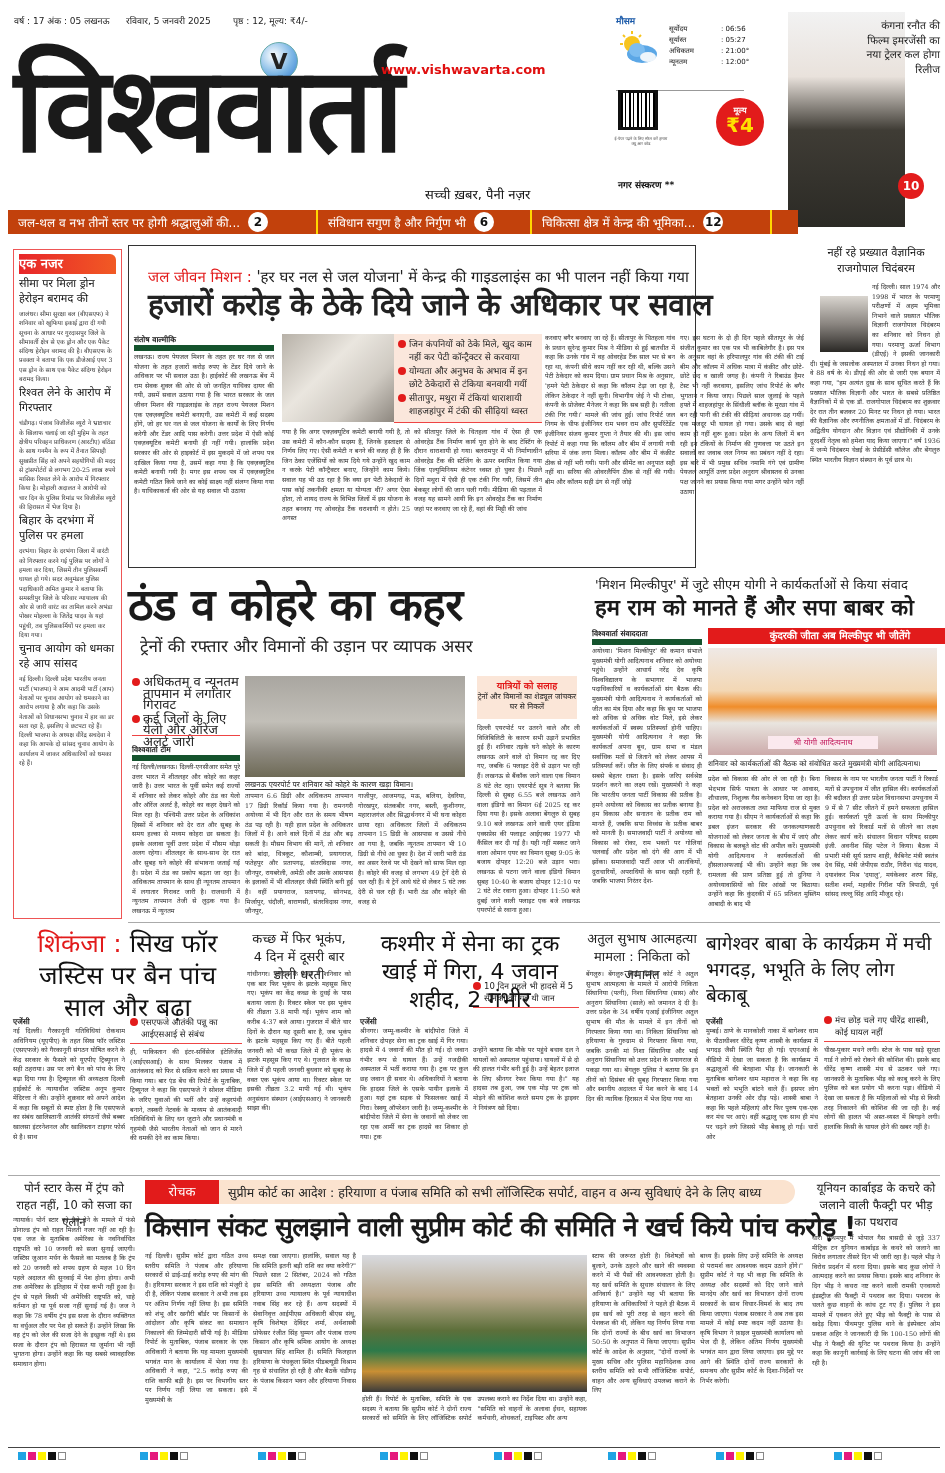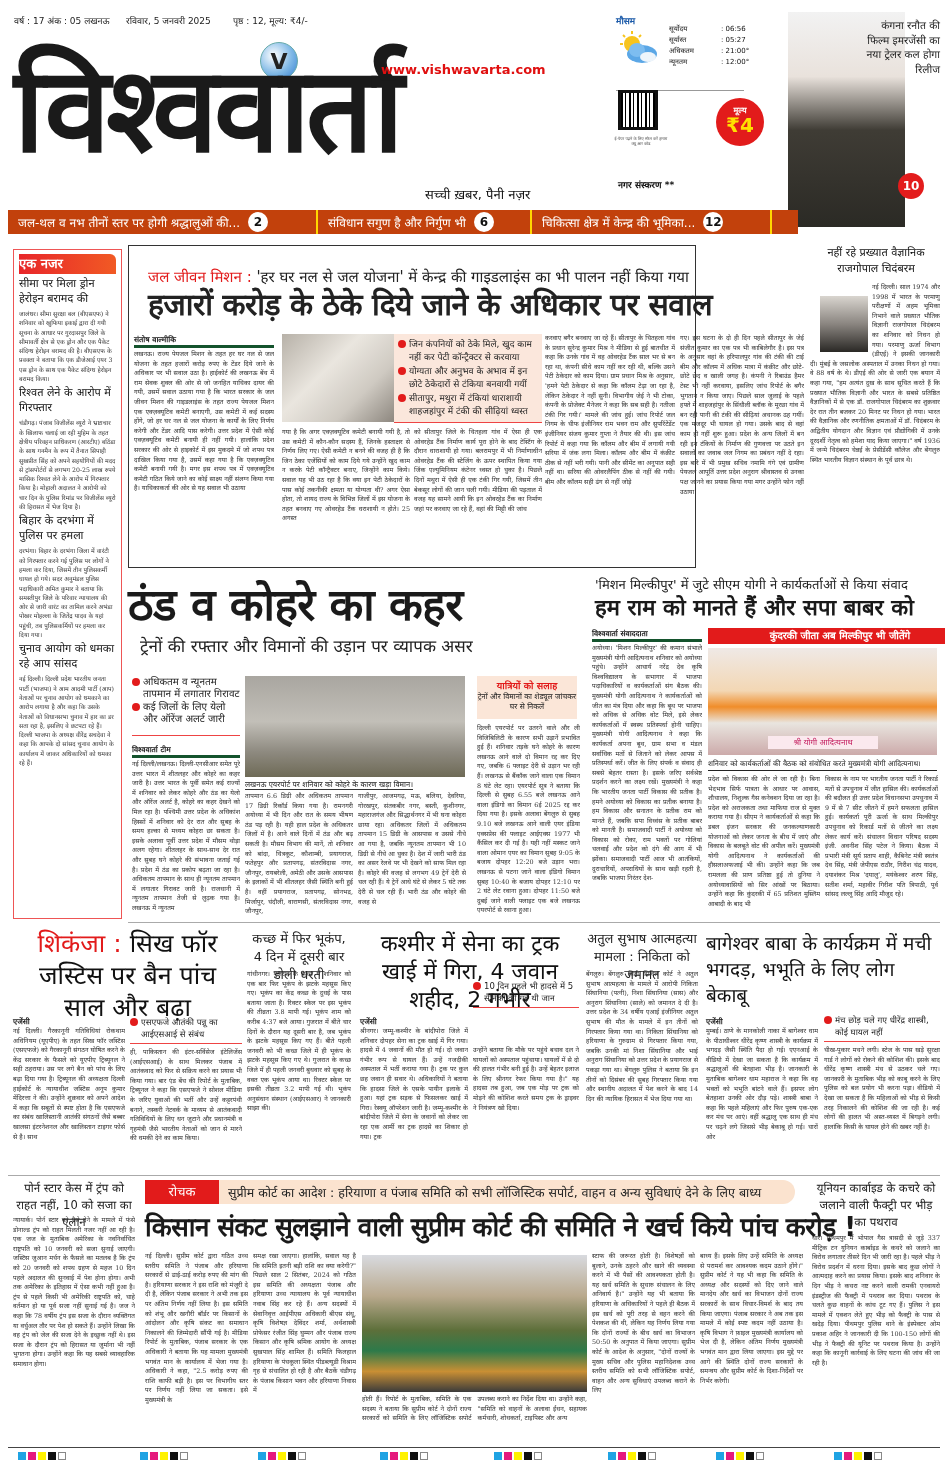--- a/index.html
+++ b/index.html
@@ -32,21 +32,21 @@
 .redbar .it{display:flex;align-items:center;color:#fff;font-size:12px;padding-left:10px;border-right:2px solid #ffd800}
 .redbar .num{display:inline-block;width:20px;height:20px;border-radius:50%;background:#fff;color:#111;font-weight:bold;font-size:12px;text-align:center;line-height:20px;margin-left:8px}
 .eknazar{left:13px;top:249px;width:109px;height:670px;border:1px solid #e55;padding:4px 5px}
 .eknazar .hdr{background:linear-gradient(90deg,#e8262a,#f15a24);color:#fff;font-weight:bold;font-size:13px;text-align:left;height:20px;line-height:20px;border-radius:0 6px 0 0;margin-bottom:2px}
 .eknazar h3{font-size:11px;line-height:15px;font-weight:normal;color:#111;margin-top:2px}
 .eknazar p{font-family:"DejaVu Serif",serif;font-size:6.2px;line-height:9.3px;color:#333;margin-top:3px}
 .leadbox{left:128px;top:245px;width:568px;height:323px;border:1px solid #333}
 .kicker{left:148px;top:266px;font-size:15px;color:#222;white-space:nowrap}
 .kicker b{color:#e21b1b;font-weight:normal}
 .headline1{left:148px;top:283px;font-size:30px;font-weight:bold;color:#222;white-space:nowrap;letter-spacing:-0.5px}
-.byline{font-family:"DejaVu Sans",sans-serif;font-size:7.5px;font-weight:bold;color:#222;border-bottom:3px solid #14532d;padding-bottom:1px}
+.byline{font-family:"DejaVu Sans",sans-serif;font-size:7.5px;font-weight:bold;color:#222;border-bottom:6px solid #14532d;padding-bottom:1px}
 .tap-photo{left:282px;top:334px;width:112px;height:88px;background:linear-gradient(135deg,#b7b1a8,#eae6df 40%,#cfcac2 70%,#8d877f)}
 .bullets-box{left:282px;top:334px;width:260px;height:89px;background:#fbe7dc;border-bottom:1px solid #e44}
 .bullets{left:398px;top:338px;width:145px;font-size:9px;line-height:12.5px;color:#222}
 .bullets .b{display:flex;gap:3px;margin-bottom:2px}
 .dot{flex:none;width:8px;height:8px;border-radius:50%;background:#e21b1b;margin-top:2px}
 .obit{left:810px;top:245px;width:132px}
 .obit h3{font-size:11px;font-weight:normal;text-align:center;line-height:16px}
 .obit-photo{left:820px;top:296px;width:48px;height:56px;background:linear-gradient(180deg,#d9d5cf,#8a8580 50%,#2a2825)}
 .big2{left:128px;top:573px;font-size:44px;font-weight:bold;color:#1a1a1a;white-space:nowrap;letter-spacing:-0.5px}
 .sub2{left:140px;top:634px;font-size:17px;color:#222;white-space:nowrap}
@@ -189,21 +189,21 @@
 <div class="abs body-text" style="left:680px;top:334px;width:124px;height:222px">गए। इस घटना के दो ही दिन पहले सीतापुर के जेई संजीत कुमार का एक पत्र भी काबिलेगौर है। इस पत्र के अनुसार वहां के हरिपालपुर गांव की टंकी की टाई बीम और कॉलम में अधिक मात्रा में कंक्रीट और छोटे-छोटे छेद व खाली जगह है। कंपनी ने रिबाउंड हैमर टेस्ट भी नहीं करवाया, इसलिए जांच रिपोर्ट के बगैर भुगतान न किया जाए। पिछले साल जुलाई के पहले हफ्ते में शाहजहांपुर के सिंधौली ब्लॉक के मूरछा गांव में बन रही पानी की टंकी की सीढ़ियां अचानक ढह गयीं। एक मजदूर भी घायल हो गया। उसके बाद से वहां काम ही नहीं शुरू हुआ। प्रदेश के अन्य जिलों में बन रही इन टंकियों के निर्माण की गुणवत्ता पर उठते इन सवालों का जवाब जल निगम का प्रबंधन नहीं दे रहा। इस बारे में भी प्रमुख सचिव नमामि गंगे एवं ग्रामीण पेयजल आपूर्ति उत्तर प्रदेश अनुराग श्रीवास्तव से उनका पक्ष जानने का प्रयास किया गया मगर उन्होंने फोन नहीं उठाया।</div>
 
 <div class="abs obit">
   <h3>नहीं रहे प्रख्यात वैज्ञानिक राजगोपाल चिदंबरम</h3>
 </div>
 <div class="abs obit-photo"></div>
 <div class="abs body-text" style="left:810px;top:283px;width:130px;height:287px;text-indent:0"><span style="float:left;width:62px;height:72px"></span><span>नई दिल्ली। साल 1974 और 1998 में भारत के परमाणु परीक्षणों में अहम भूमिका निभाने वाले प्रख्यात भौतिक विज्ञानी राजगोपाल चिदंबरम का शनिवार को निधन हो गया। परमाणु ऊर्जा विभाग (डीएई) ने इसकी जानकारी दी। मुंबई के जसलोक अस्पताल में उनका निधन हो गया। वे 88 वर्ष के थे। डीएई की ओर से जारी एक बयान में कहा गया, "हम अत्यंत दुख के साथ सूचित करते हैं कि प्रख्यात भौतिक विज्ञानी और भारत के सबसे प्रतिष्ठित वैज्ञानिकों में से एक डॉ. राजगोपाल चिदंबरम का शुक्रवार देर रात तीन बजकर 20 मिनट पर निधन हो गया। भारत की वैज्ञानिक और रणनीतिक क्षमताओं में डॉ. चिदंबरम के अद्वितीय योगदान और विज्ञान एवं प्रौद्योगिकी में उनके दूरदर्शी नेतृत्व को हमेशा याद किया जाएगा।" वर्ष 1936 में जन्मे चिदंबरम चेन्नई के प्रेसीडेंसी कॉलेज और बेंगलुरु स्थित भारतीय विज्ञान संस्थान के पूर्व छात्र थे।</span></div>
 
 <div class="abs big2">ठंड व कोहरे का कहर</div>
 <div class="abs sub2">ट्रेनों की रफ्तार और विमानों की उड़ान पर व्यापक असर</div>
-<div class="abs bullets" style="left:132px;top:676px;width:108px;font-size:10px;line-height:11.5px">
+<div class="abs bullets" style="left:132px;top:676px;width:108px;font-size:13px;line-height:11.5px">
   <div class="b">
       <span class="dot"></span>
       <span>अधिकतम व न्यूनतम तापमान में लगातार गिरावट</span>
     </div>
   <div class="b">
       <span class="dot"></span>
       <span>कई जिलों के लिए येलो और ऑरेंज अलर्ट जारी</span>
     </div>
 </div>
 <div class="hr" style="left:132px;top:735px;width:108px;border-color:#e44"></div>

